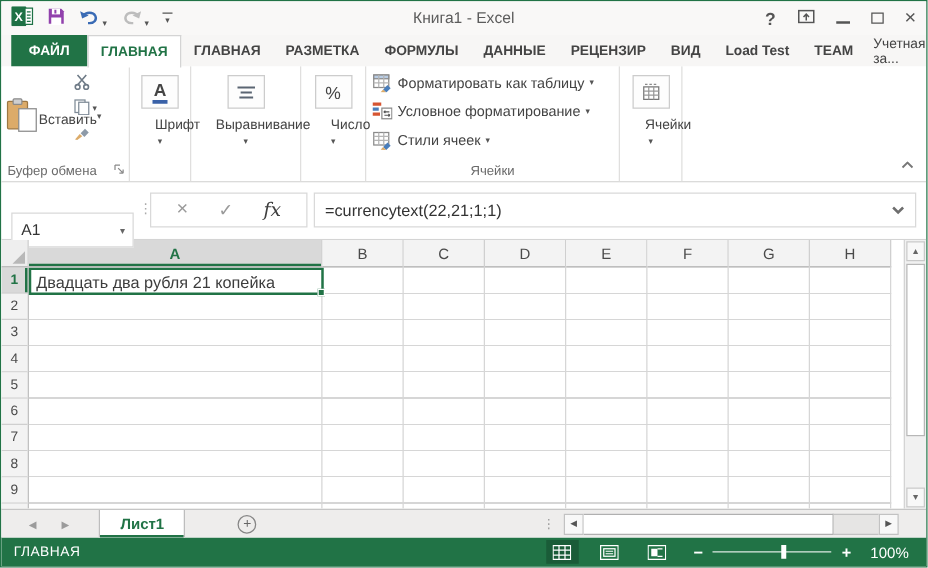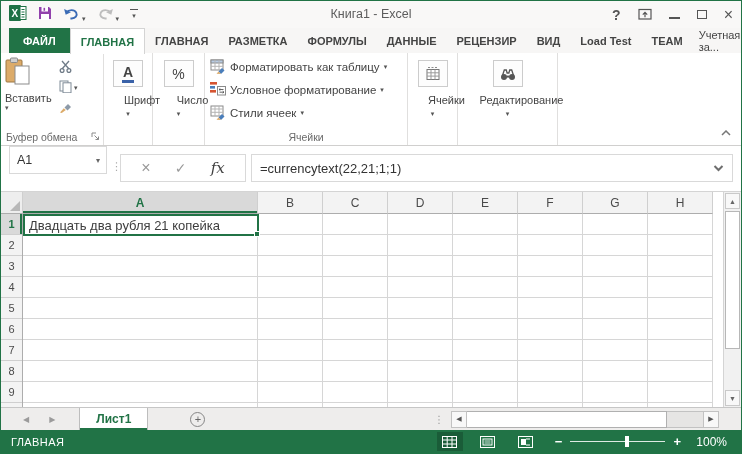--- a/index.html
+++ b/index.html
@@ -31,40 +31,40 @@
   .avatar { width:20px; height:20px; margin:0 4px 0 2px; align-self:center; }
 
   
   .ribbon { height:93px; background:#fff; border-bottom:1px solid #d0cfce; display:flex; flex:0 0 auto; position:relative; }
   .rgroup { position:relative; border-right:1px solid #e0dfde; height:100%; }
   .grp-label { position:absolute; bottom:2px; left:5px; right:3px; display:flex; align-items:center; justify-content:space-between; font-size:10.5px; color:#6a6a6a; white-space:nowrap; }
   .grp-label-center { position:absolute; bottom:2px; left:0; right:0; text-align:center; font-size:10.5px; color:#6a6a6a; }
   .dd-arrow { font-size:7px; color:#555; line-height:8px; }
 
   .grp-clipboard { width:103px; display:flex; padding:4px 2px 14px 4px; }
-  .paste-btn { width:50px; display:flex; flex-direction:column; align-items:flex-start; cursor:default; }
+  .paste-btn { width:50px; display:flex; flex-direction:row; align-items:center; cursor:default; }
   .paste-btn .lbl { font-size:11px; color:#444; margin-top:3px; }
   .small-col { display:flex; flex-direction:column; gap:2px; margin-left:2px; padding-top:2px; }
   .small-btn { display:flex; align-items:center; gap:2px; height:18px; padding:0 2px; }
 
   .collapsed { display:flex; flex-direction:column; align-items:center; padding-top:7px; cursor:default; }
   .icon-box { width:30px; height:27px; border:1px solid #ccc; background:#fdfdfd; display:flex; align-items:center; justify-content:center; }
   .collapsed .lbl { font-size:11px; color:#444; margin-top:7px; white-space:nowrap;margin-left:28px; }
   .collapsed .dd-arrow { margin-top:4px; }
   .w-font { width:49px; } .w-align { width:88px; } .w-num { width:52px; } .w-cells { width:50px; } .w-edit { width:100px; }
   .a-underline { font-size:14px; font-weight:bold; color:#444; border-bottom:3px solid #3a62a8; line-height:15px; padding:0 1px; }
   .pct { font-size:14px; color:#444; }
 
   .grp-styles { width:203px; padding:3px 4px 14px 5px; display:flex; flex-direction:column; gap:1px; }
   .style-row { display:flex; align-items:center; gap:4px; height:22px; font-size:11.5px; color:#444; white-space:nowrap; cursor:default; }
   .ribbon-collapse { position:absolute; right:10px; bottom:5px; }
 
   
   .fbar { height:45px; background:#fff; position:relative; flex:0 0 auto; }
-  .namebox { position:absolute; left:8px; top:0; width:98px; height:28px; border:1px solid #d9d9d9; background:#fff; display:flex; align-items:center; font-size:12.5px; color:#333; }
+  .namebox { position:absolute; left:8px; top:24px; width:98px; height:28px; border:1px solid #d9d9d9; background:#fff; display:flex; align-items:center; font-size:12.5px; color:#333; }
   .namebox .val { padding-left:7px; flex:1; }
   .namebox .dd { font-size:8px; color:#666; padding-right:6px; }
   .fdots { position:absolute; left:110px; top:14px; font-size:11px; color:#aaa; }
   .fbtns { position:absolute; left:119px; top:8px; width:126px; height:28px; border:1px solid #d9d9d9; background:#fff; display:flex; align-items:center; justify-content:space-around; padding:0 8px; }
   .fx-cancel { font-size:16px; color:#9a9a9a; }
   .fx-check { font-size:14px; color:#9a9a9a; }
   .fx-label { font-family:"DejaVu Serif", serif; font-style:italic; font-size:15px; color:#3f3f3f; }
   .fbox { position:absolute; left:250px; right:8px; top:8px; height:28px; border:1px solid #d9d9d9; background:#fff; display:flex; align-items:center; }
   .fbox .formula { padding-left:8px; font-size:13px; color:#333; flex:1; white-space:nowrap; overflow:hidden; }
   .fbox .expand { padding-right:8px; display:flex; align-items:center; }
@@ -270,20 +270,29 @@
     </div>
 
     <div class="rgroup collapsed w-font">
       <span class="icon-box">
         <span class="a-underline">А</span>
       </span>
       <span class="lbl">Шрифт</span>
       <span class="dd-arrow">▾</span>
     </div>
 
+    <div class="rgroup collapsed w-align">
+      <span class="icon-box">
+        <svg width="16" height="12" viewBox="0 0 16 12">
+            <path d="M1 2h14M3.5 6h9M2.5 10h11" stroke="#5a6572" stroke-width="1.5"></path>
+          </svg>
+      </span>
+      <span class="lbl">Выравнивание</span>
+      <span class="dd-arrow">▾</span>
+    </div>
 
     <div class="rgroup collapsed w-num">
       <span class="icon-box">
         <span class="pct">%</span>
       </span>
       <span class="lbl">Число</span>
       <span class="dd-arrow">▾</span>
     </div>
 
     <div class="rgroup grp-styles">
@@ -333,32 +342,20 @@
         <svg width="16" height="15" viewBox="0 0 16 15">
             <path d="M3 1.5h10" stroke="#8a8a8a" stroke-dasharray="2 1.5"></path>
             <rect x="2" y="3.5" width="12" height="10" fill="#fff" stroke="#777"></rect>
             <path d="M2 6.8h12M2 10.1h12M6 3.5v10M10 3.5v10" stroke="#9a9a9a"></path>
           </svg>
       </span>
       <span class="lbl">Ячейки</span>
       <span class="dd-arrow">▾</span>
     </div>
 
-    <div class="rgroup collapsed w-edit">
-      <span class="icon-box">
-        <svg width="16" height="14" viewBox="0 0 16 14">
-            <path d="M2.5 8.5 4.3 3h2l.8 3h1.8l.8-3h2l1.8 5.5" fill="none" stroke="#555" stroke-width="1.3"></path>
-            <circle cx="4" cy="10" r="3" fill="#555"></circle>
-            <circle cx="12" cy="10" r="3" fill="#555"></circle>
-            <rect x="6.8" y="8.6" width="2.4" height="2" fill="#555"></rect>
-          </svg>
-      </span>
-      <span class="lbl">Редактирование</span>
-      <span class="dd-arrow">▾</span>
-    </div>
 
     <span class="ribbon-collapse">
       <svg width="10" height="6" viewBox="0 0 10 6">
           <path d="M1 5 5 1l4 4" fill="none" stroke="#777" stroke-width="1.5"></path>
         </svg>
     </span>
   </div>
 
   <div class="fbar">
     <div class="namebox">

